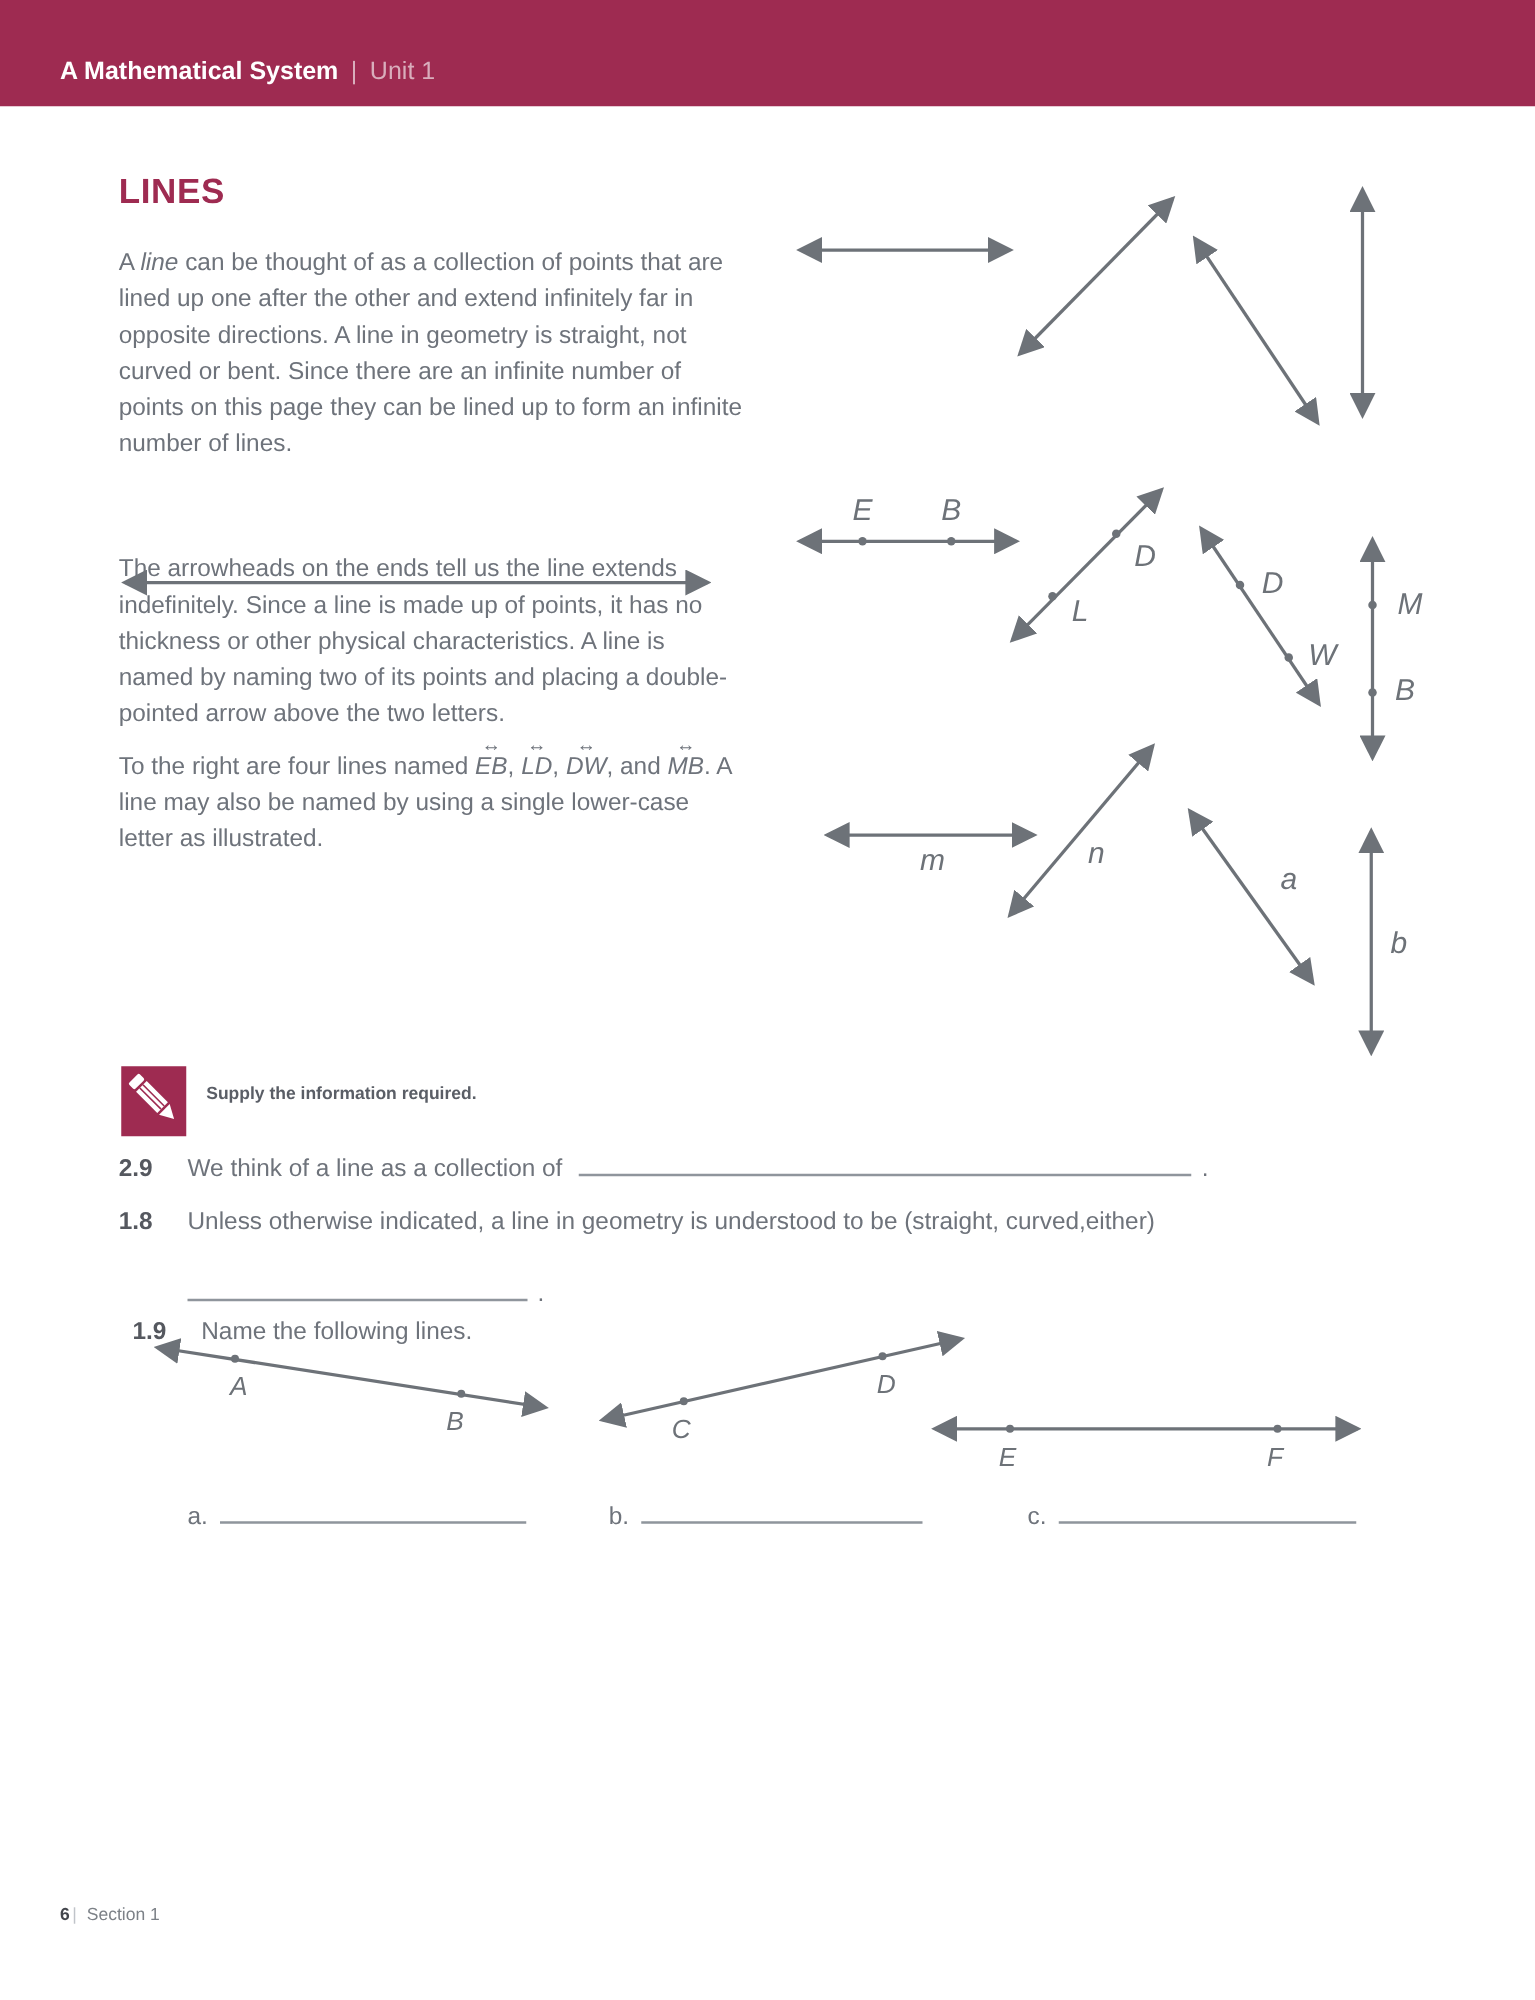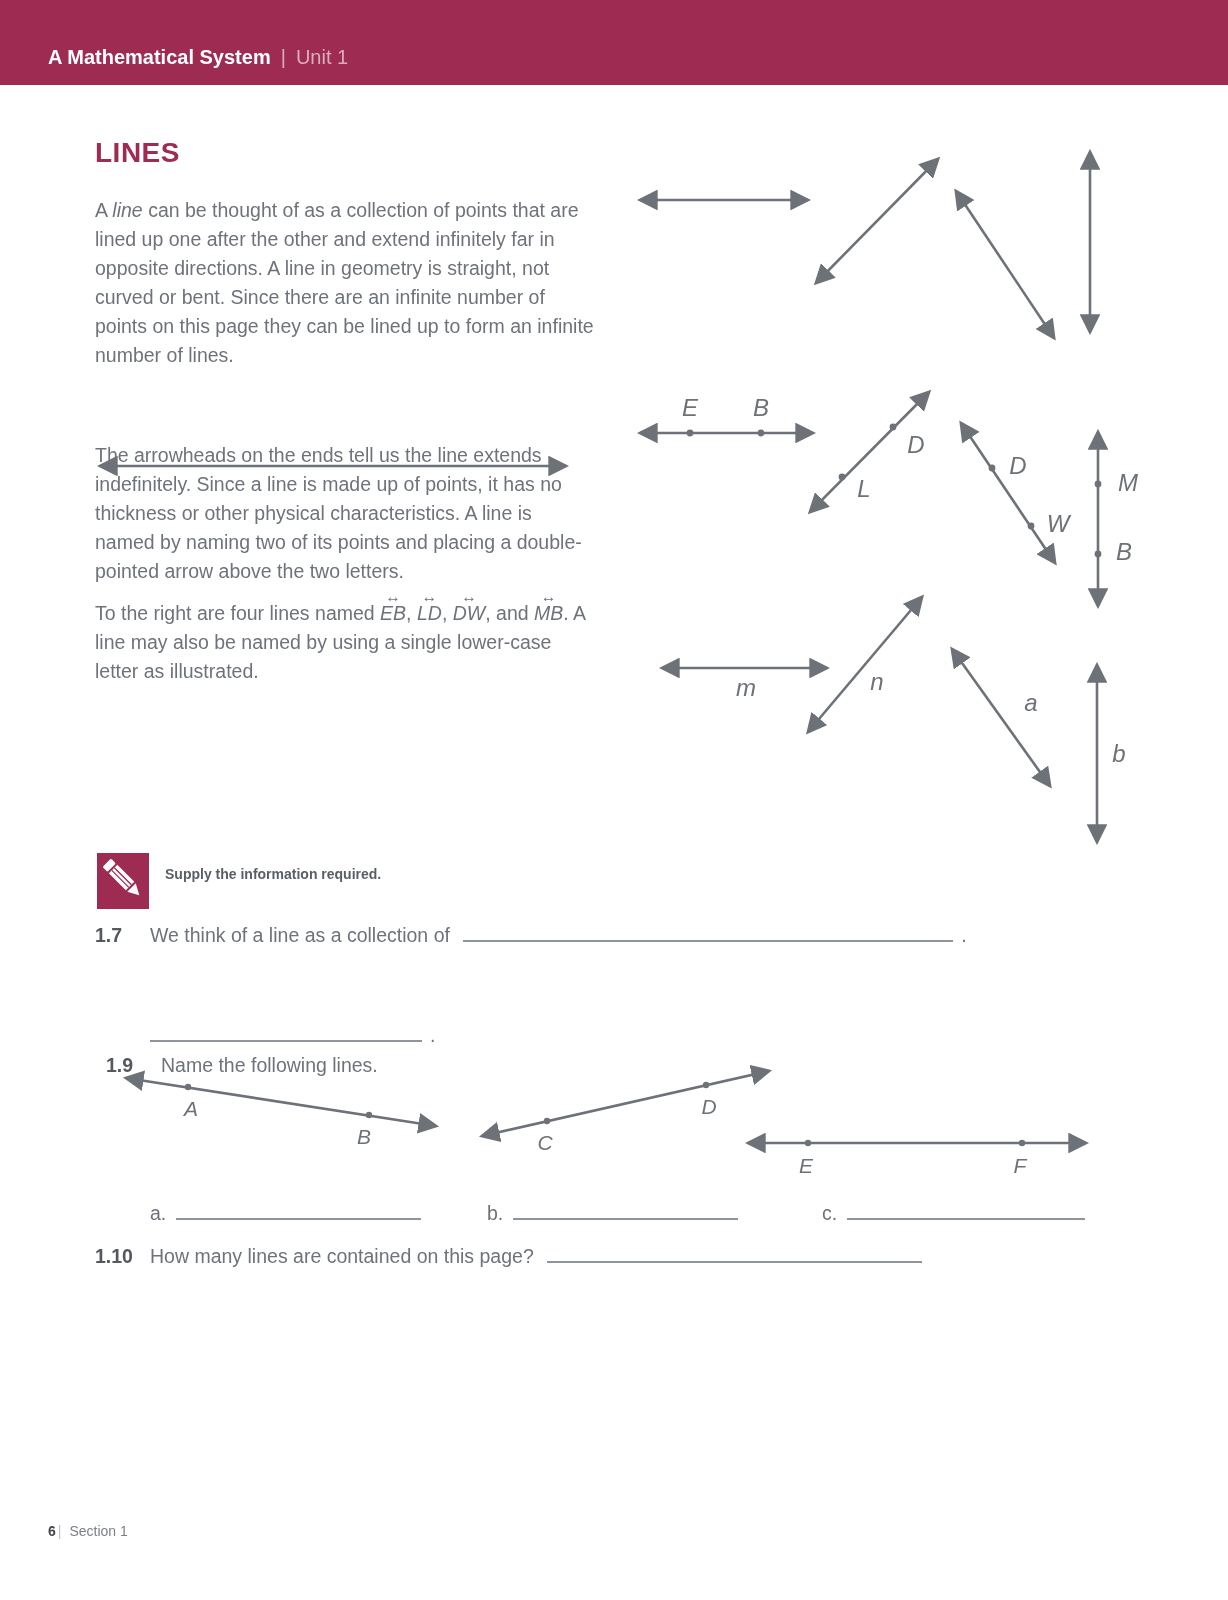--- a/index.html
+++ b/index.html
@@ -76,46 +76,45 @@
         <rect x="20" y="12" width="12" height="24" fill="#ffffff"></rect>
         <line x1="24.2" y1="12" x2="24.2" y2="36" stroke="#9e2b51" stroke-width="1.3"></line>
         <line x1="27.8" y1="12" x2="27.8" y2="36" stroke="#9e2b51" stroke-width="1.3"></line>
         <path d="M20 38 L32 38 L26 49 Z" fill="#ffffff"></path>
       </g>
     </svg>
   </div>
   <div class="instruction">Supply the information required.</div>
 
   <div class="ex-abs" style="left:95px;top:922px;">
-    <span class="qnum">1.7</span><span class="qtext">We think of a line as a collection of</span>
+    <span class="qnum">2.9</span><span class="qtext">We think of a line as a collection of</span>
     <span class="blank" style="width:490px;margin-left:8px;"></span><span class="tail-dot">.</span>
   </div>
 
+  <div class="ex-abs" style="left:95px;top:964px;">
+    <span class="qnum">1.8</span><span class="qtext">Unless otherwise indicated, a line in geometry is understood to be (straight, curved,either)</span>
+  </div>
   <div class="ex-abs" style="left:150px;top:1022px;">
     <span class="blank" style="width:272px;"></span><span class="tail-dot">.</span>
   </div>
 
   <div class="ex-abs" style="left:106px;top:1052px;">
     <span class="qnum">1.9</span><span class="qtext">Name the following lines.</span>
   </div>
 
   <div class="ex-abs" style="left:150px;top:1200px;">
     <span class="alabel">a.</span><span class="blank" style="width:245px;"></span>
   </div>
   <div class="ex-abs" style="left:487px;top:1200px;">
     <span class="alabel">b.</span><span class="blank" style="width:225px;"></span>
   </div>
   <div class="ex-abs" style="left:822px;top:1200px;">
     <span class="alabel">c.</span><span class="blank" style="width:238px;"></span>
   </div>
 
-  <div class="ex-abs" style="left:95px;top:1243px;">
-    <span class="qnum">1.10</span><span class="qtext">How many lines are contained on this page?</span>
-    <span class="blank" style="width:375px;margin-left:8px;"></span>
-  </div>
 
   <footer class="footer">
     <span class="pg-num">6</span><span class="pg-sep">|</span><span class="pg-section">Section 1</span>
   </footer>
 
   <svg class="overlay" viewBox="0 0 1228 1600" xmlns="http://www.w3.org/2000/svg">
     <defs>
       <marker id="ah" viewBox="0 0 10 10" refX="8.5" refY="5" markerWidth="8" markerHeight="8" orient="auto-start-reverse">
         <path d="M0 0 L10 5 L0 10 z" fill="#6d7278"></path>
       </marker>

